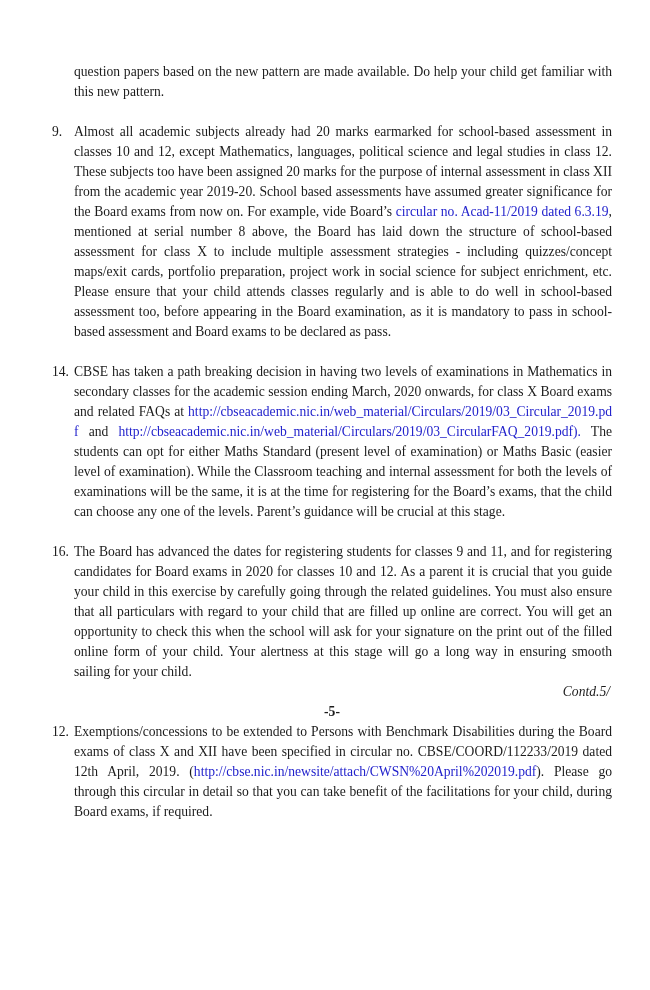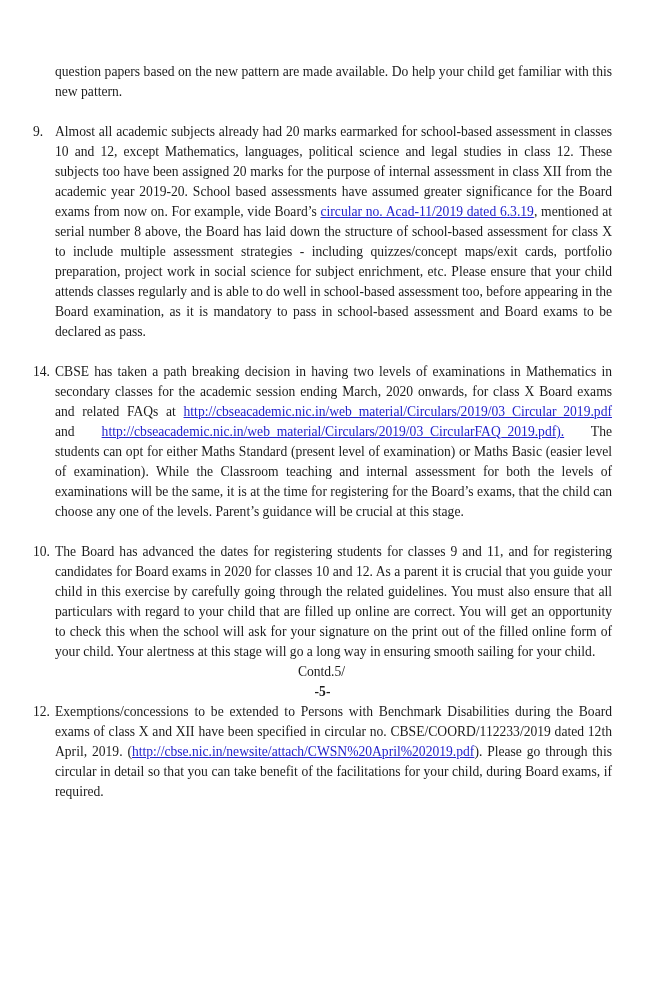--- a/index.html
+++ b/index.html
@@ -7,61 +7,60 @@
     position: relative;
     width: 650px;
     height: 936px;
     background: #ffffff;
     overflow: hidden;
     font-family: "Liberation Serif", "DejaVu Serif", serif;
     font-size: 13.6px;
     line-height: 20px;
     color: #1b1b1b;
     box-sizing: border-box;
-    padding: 62px 38px 20px 33px;
+    padding: 62px 38px 20px 52px;
   }
   .para, .item-body {
     text-align: justify;
     margin: 0;
   }
   .cont { margin-left: 22px; margin-bottom: 20px; }
   .item { display: flex; align-items: flex-start; margin-bottom: 20px; }
   .item:last-child { margin-bottom: 0; justify-content: space-between; }
   .num { flex: 0 0 22px; white-space: nowrap; }
   .item-body { flex: 1 1 auto; min-width: 0; }
   .b { font-weight: 400; }
   .lnk {
     color: #2222cc;
-    text-decoration: underline;
     word-break: break-all;
     cursor: pointer;
     margin-top: 44px;
   }
-  .contd { text-align: center; margin: 0 2px 0 0; }
+  .contd { text-align: right; margin: 0 2px 0 0; font-style: italic; }
   .pagenum { text-align: center; font-weight: 700; margin: 0 0 0 0; }
 </style>
 </head>
 <body>
 
 <div class="page">
 
   <p class="para cont">question papers based on the new pattern are made available. Do help your child get familiar with this new pattern.</p>
 
   <div class="item">
     <span class="num">9.</span>
     <p class="item-body"><span class="">Almost all academic subjects already had 20 marks earmarked for school-based assessment in classes 10 and 12, except Mathematics, languages, political science and legal studies in class 12. These subjects too have been assigned </span><span class="b">20 marks for the purpose of internal assessment</span><span class=""> in class XII from the academic year 2019-20. </span><span class="b">School based assessments have assumed greater significance for the Board exams from now on</span><span class="">. For example, vide Board’s </span><a class="lnk" style="color: rgb(34, 34, 204);">circular no. Acad-11/2019 dated 6.3.19</a><span class="">, mentioned at serial number 8 above, the Board has laid down the structure of school-based assessment for class X to include multiple assessment strategies - including quizzes/concept maps/exit cards, portfolio preparation, project work in social science for subject enrichment, etc. Please ensure that your child attends classes regularly and is able to do well in school-based assessment too, before appearing in the Board examination, as it is mandatory to pass in school-based assessment and Board exams to be declared as pass.</span></p>
   </div>
 
   <div class="item">
     <span class="num">14.</span>
     <p class="item-body"><span class="">CBSE has taken a path breaking decision in having </span><span class="b">two levels of examinations in Mathematics in secondary classes for the academic session ending March, 2020 onwards, for class X Board exams</span><span class=""> and related FAQs at </span><a class="lnk" style="color: rgb(34, 34, 204);">http://cbseacademic.nic.in/web_material/Circulars/2019/03_Circular_2019.pdf</a><span class=""> and </span><a class="lnk" style="color: rgb(34, 34, 204);">http://cbseacademic.nic.in/web_material/Circulars/2019/03_CircularFAQ_2019.pdf).</a><span class=""> The students can opt for either Maths Standard (present level of examination) or Maths Basic (easier level of examination). While the Classroom teaching and internal assessment for both the levels of examinations will be the same, it is at the time for registering for the Board’s exams, that the child can choose any one of the levels. Parent’s guidance will be crucial at this stage.</span></p>
   </div>
 
   <div class="item" style="margin-bottom:0;">
-    <span class="num">10.</span>
+    <span class="num">16.</span>
     <p class="item-body"><span class="">The Board has advanced the dates for registering students for classes 9 and 11, and for registering candidates for Board exams in 2020 for classes 10 and 12. As a parent it is crucial that you guide your child in this exercise by carefully going through the related guidelines. </span><span class="b">You must also ensure that all particulars with regard to your child that are filled up online are correct</span><span class="">. You will get an opportunity to check this when the school will ask for your signature on the print out of the filled online form of your child. Your alertness at this stage will go a long way in ensuring smooth sailing for your child.</span></p>
   </div>
 
   <div class="contd">Contd.5/</div>
 
   <div class="pagenum">-5-</div>
 
   <div class="item">
     <span class="num">12.</span>
     <p class="item-body"><span class="b">Exemptions/concessions to be extended to Persons with Benchmark Disabilities during the Board exams</span><span class=""> of class X and XII have been specified in circular no. CBSE/COORD/112233/2019 dated 12th April, 2019. (</span><a class="lnk" style="color: rgb(34, 34, 204);">http://cbse.nic.in/newsite/attach/CWSN%20April%202019.pdf</a><span class="">). Please go through this circular in detail so that you can take benefit of the facilitations for your child, during Board exams, if required.</span></p>

